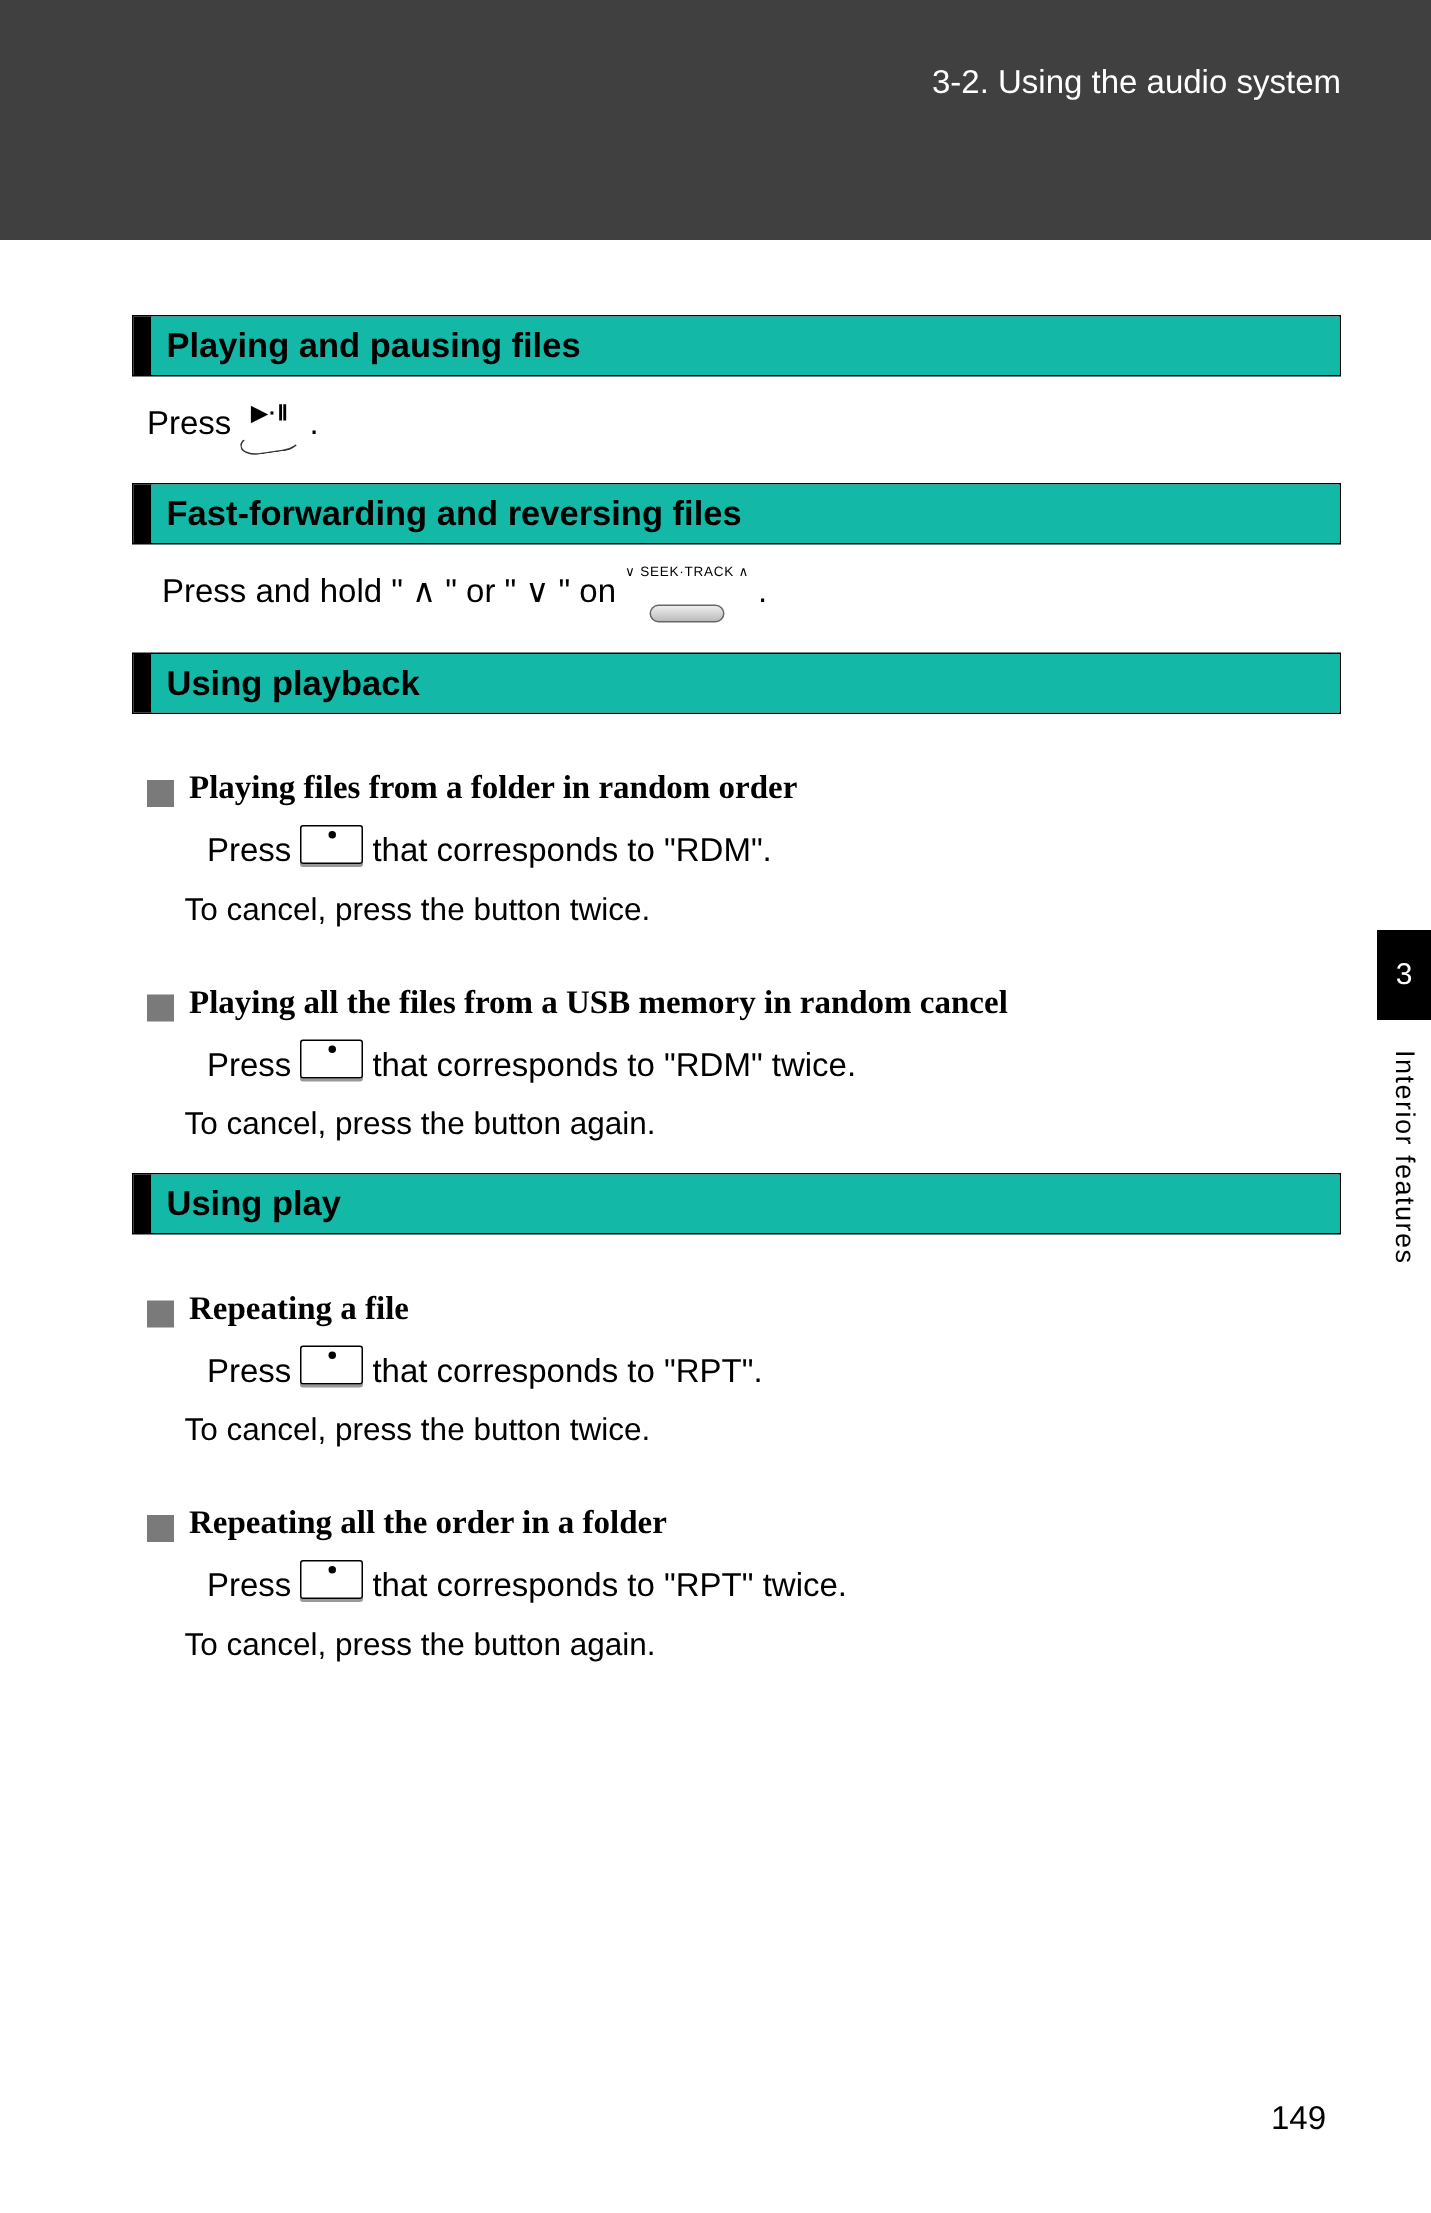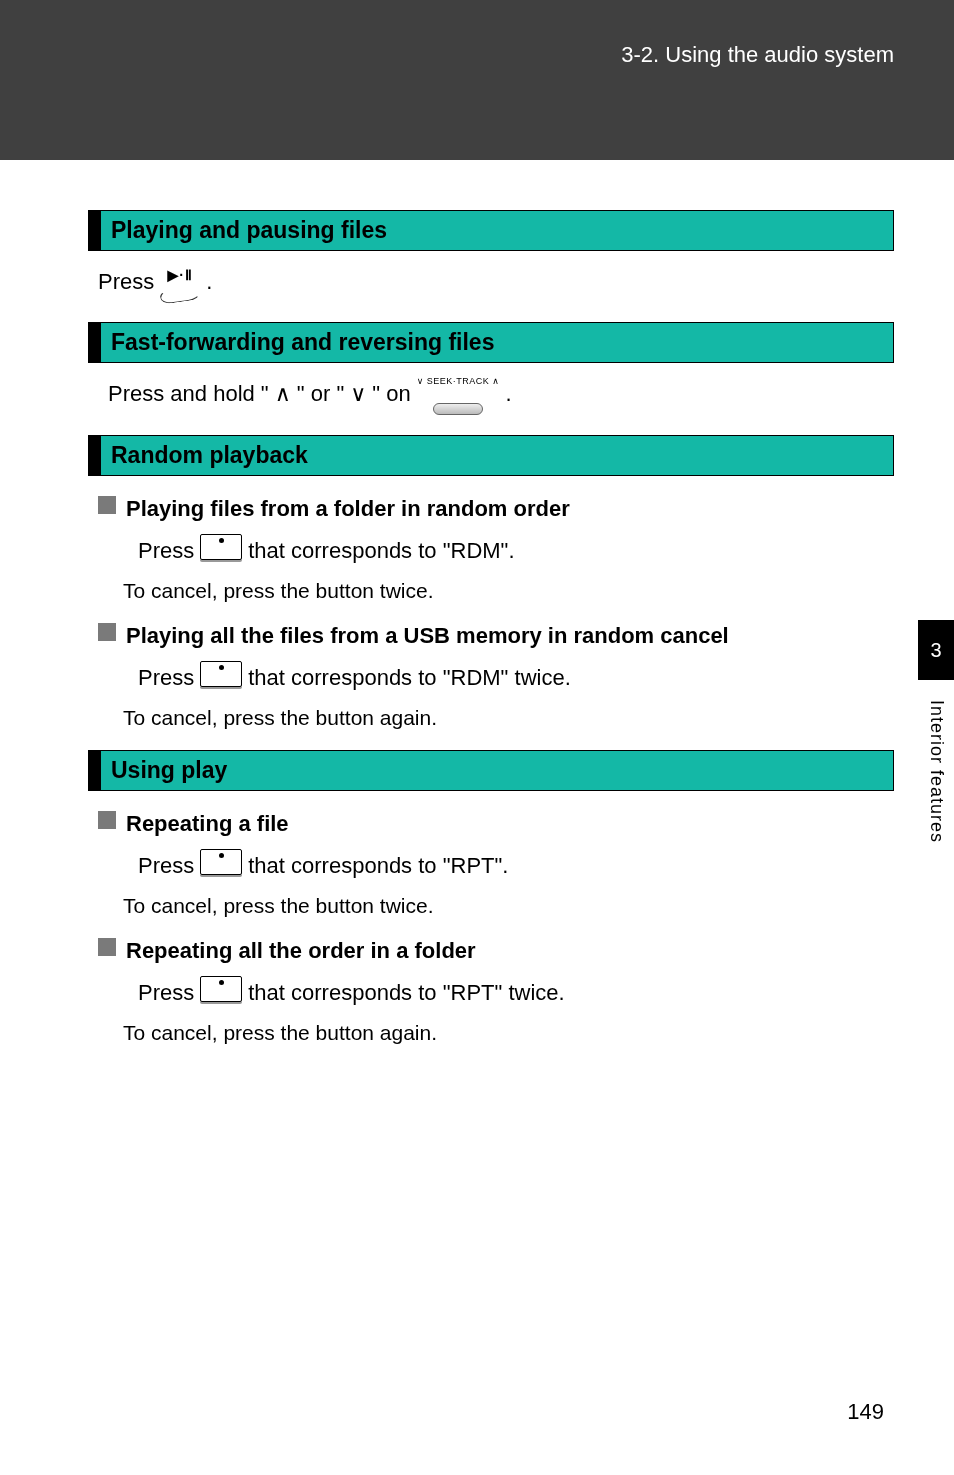--- a/index.html
+++ b/index.html
@@ -5,21 +5,21 @@
   * { box-sizing: border-box; margin: 0; padding: 0; }
   html, body { width: 954px; height: 1475px; font-family: Arial, Helvetica, sans-serif; background: #fff; color: #000; }
   .page { width: 954px; height: 1475px; position: relative; }
   .header-band { background: #404040; height: 160px; width: 100%; display: flex; justify-content: flex-end; align-items: flex-start; padding: 42px 60px 0 0; }
   .header-text { color: #fff; font-size: 22px; }
   .content { padding: 30px 60px 0 88px; }
   .section-heading { border: 1px solid #000; display: flex; align-items: stretch; margin: 20px 0 14px 0; }
   .section-heading .bar { width: 12px; background: #000; }
   .section-heading .label { font-weight: bold; font-size: 23px; padding: 6px 10px; background: #14b8a6; flex: 1; }
   .body-line { font-size: 22px; line-height: 1.5; margin: 12px 0 12px 10px; display: flex; align-items: flex-start; flex-wrap: wrap; gap: 6px; }
-  .sub-heading { display: flex; align-items: flex-start; gap: 10px; margin: 20px 0 8px 10px; }
+  .sub-heading { display: flex; align-items: flex-end; gap: 10px; margin: 36px 0 8px 10px; font-family: Liberation Serif, serif; }
   .square { width: 18px; height: 18px; background: #7a7a7a; flex-shrink: 0; }
   .sub-heading .text { font-weight: bold; font-size: 22px; }
   .indent1 { margin-left: 50px; }
   .indent2 { margin-left: 35px; font-size: 21px; margin-top: 4px; margin-bottom: 10px; }
   .inline-icon { display: inline-flex; align-items: center; justify-content: center; vertical-align: middle; }
   .softkey { width: 42px; height: 26px; border: 1px solid #000; border-radius: 2px; position: relative; display: inline-flex; align-items: flex-start; justify-content: center; padding-top: 3px; box-shadow: 0 2px 0 #999; }
   .softkey .dot { width: 5px; height: 5px; border-radius: 50%; background: #000; }
   .seek-btn { display: inline-flex; flex-direction: column; align-items: center; font-size: 8px; line-height: 1; gap: 17px; }
   .seek-btn .txt { font-size: 9px; letter-spacing: 0.5px; }
   .seek-btn .bar-shape { width: 50px; height: 12px; background: linear-gradient(#eee,#bbb); border: 1px solid #666; border-radius: 6px; position: relative; }
@@ -67,21 +67,21 @@
         <span>" on </span>
       <span class="inline-icon seek-btn">
         <span class="txt">∨ SEEK·TRACK ∧</span>
         <span class="bar-shape"></span>
       </span>
       <span> .</span>
     </div>
 
     <div class="section-heading">
       <div class="bar"></div>
-      <div class="label">Random playback</div>
+      <div class="label">Using playback</div>
     </div>
 
     <div class="sub-heading">
       <div class="square"></div>
       <div class="text">Playing files from a folder in random order</div>
     </div>
     <div class="body-line indent1">
       <span>Press </span>
       <span class="inline-icon softkey">
           <span class="dot"></span>

